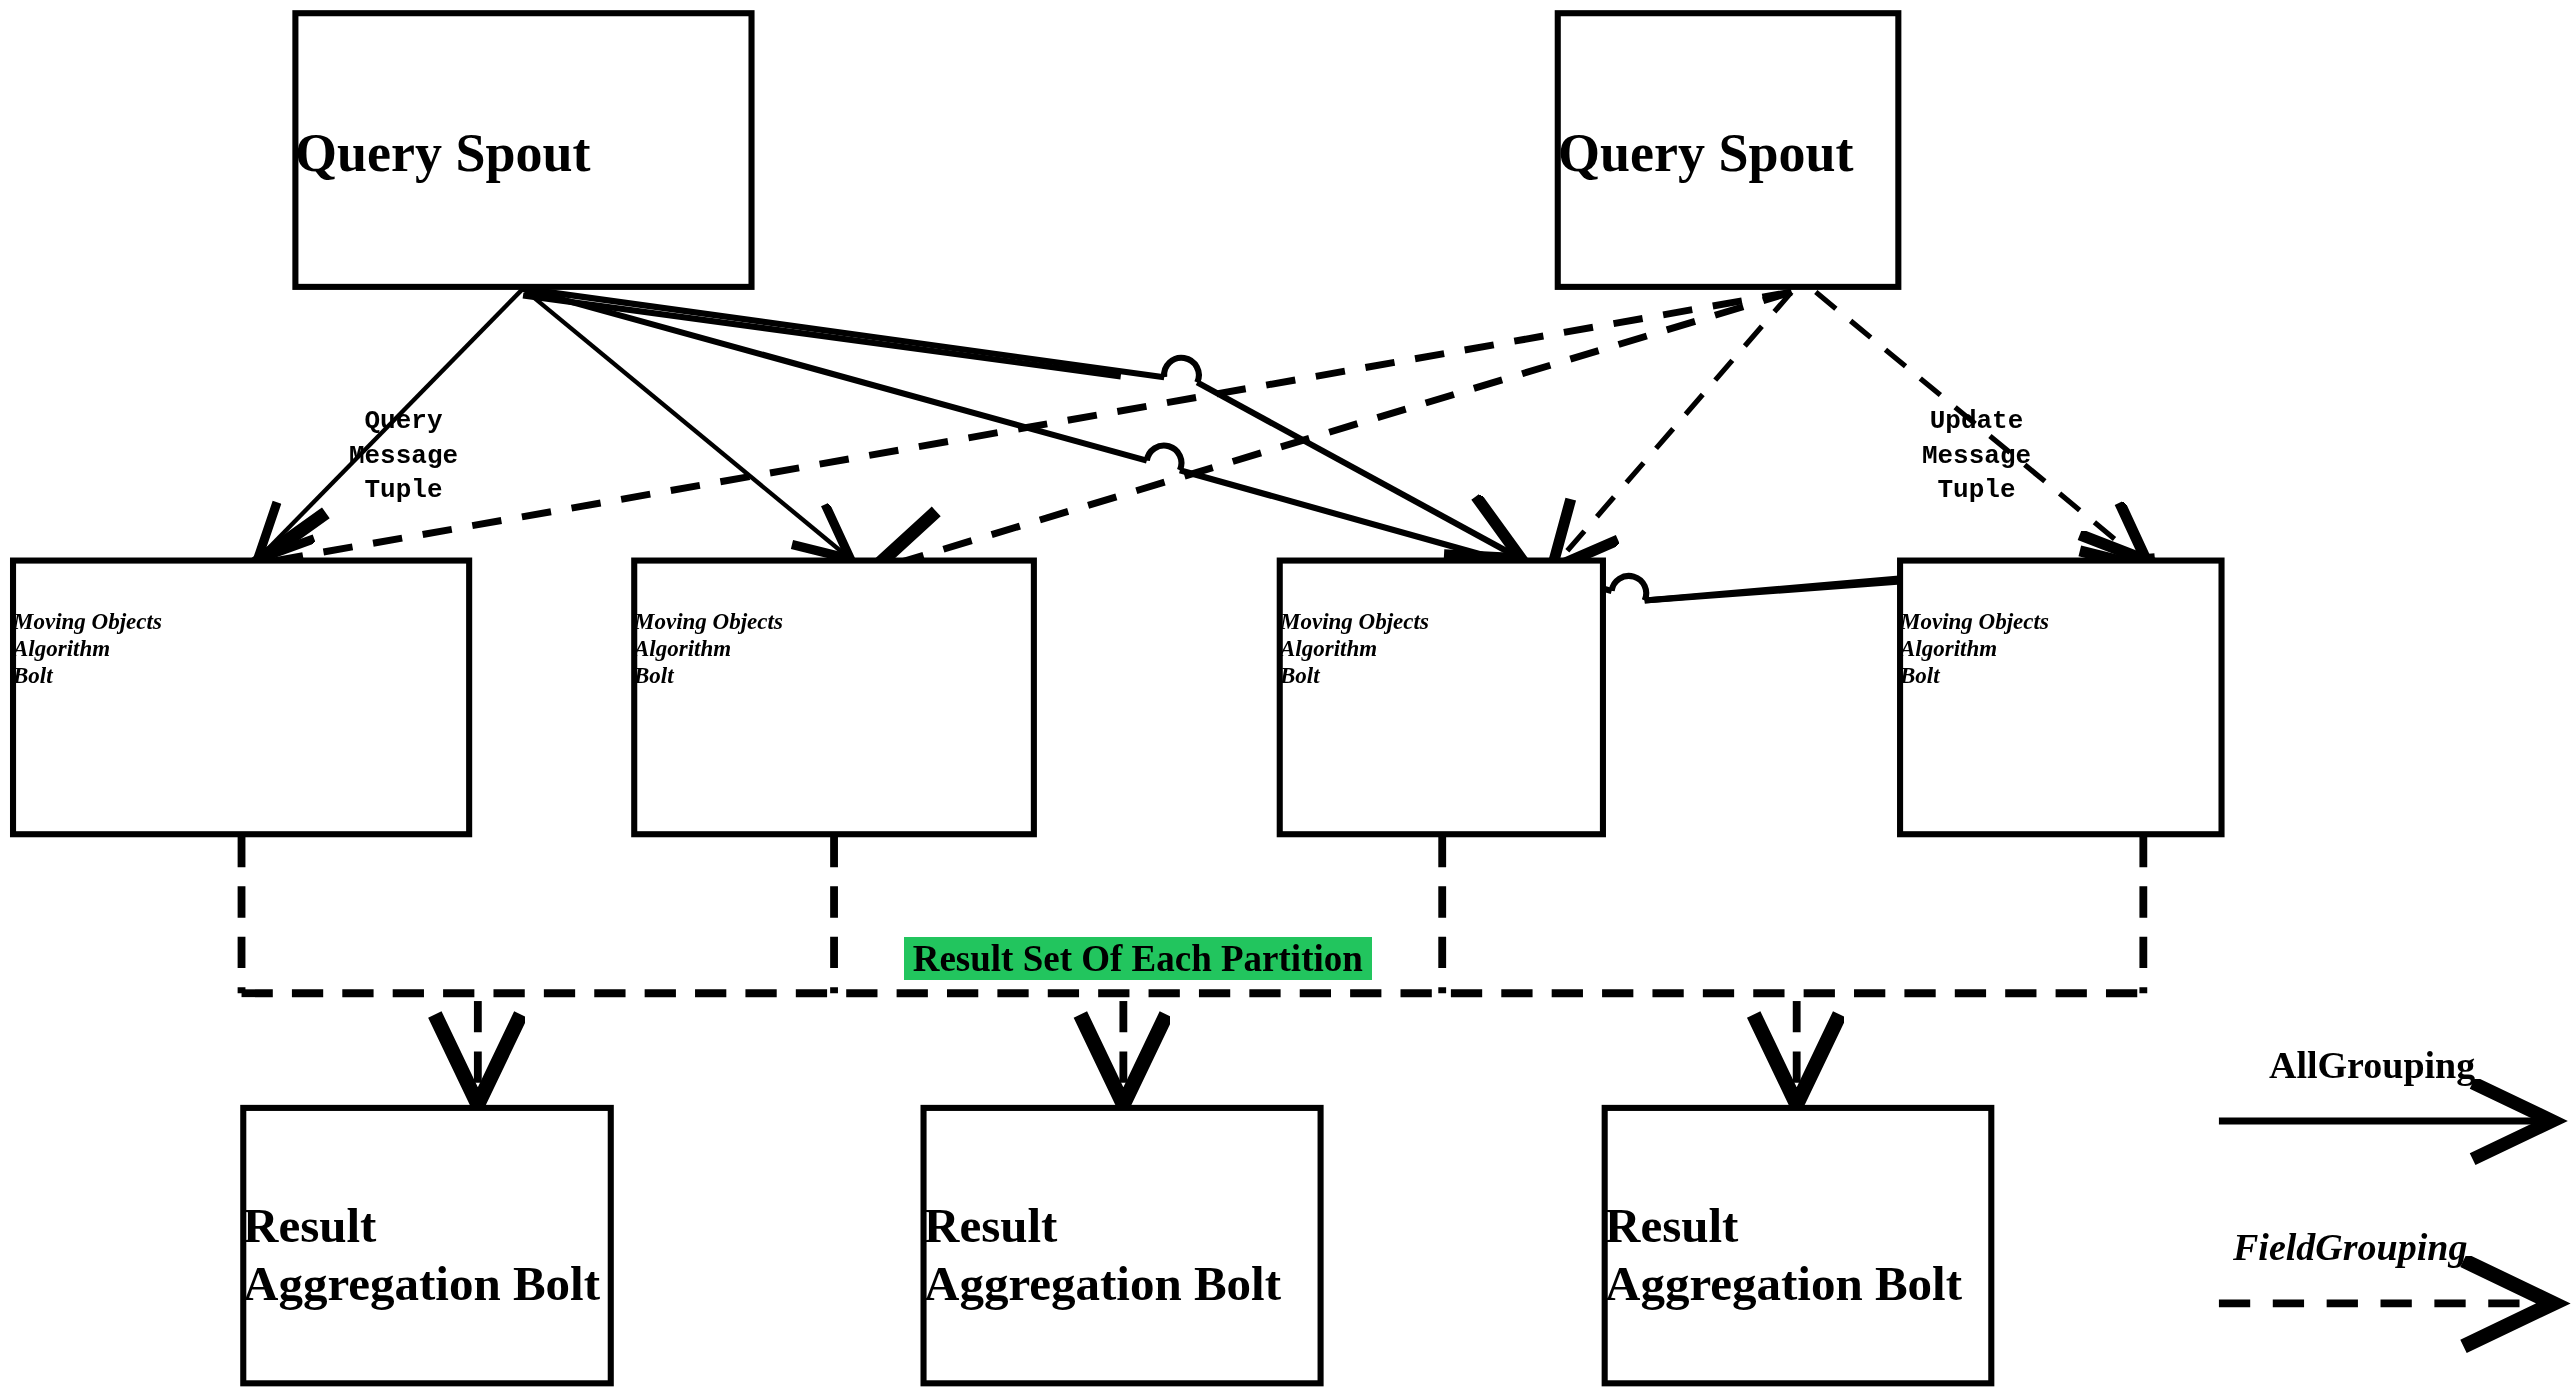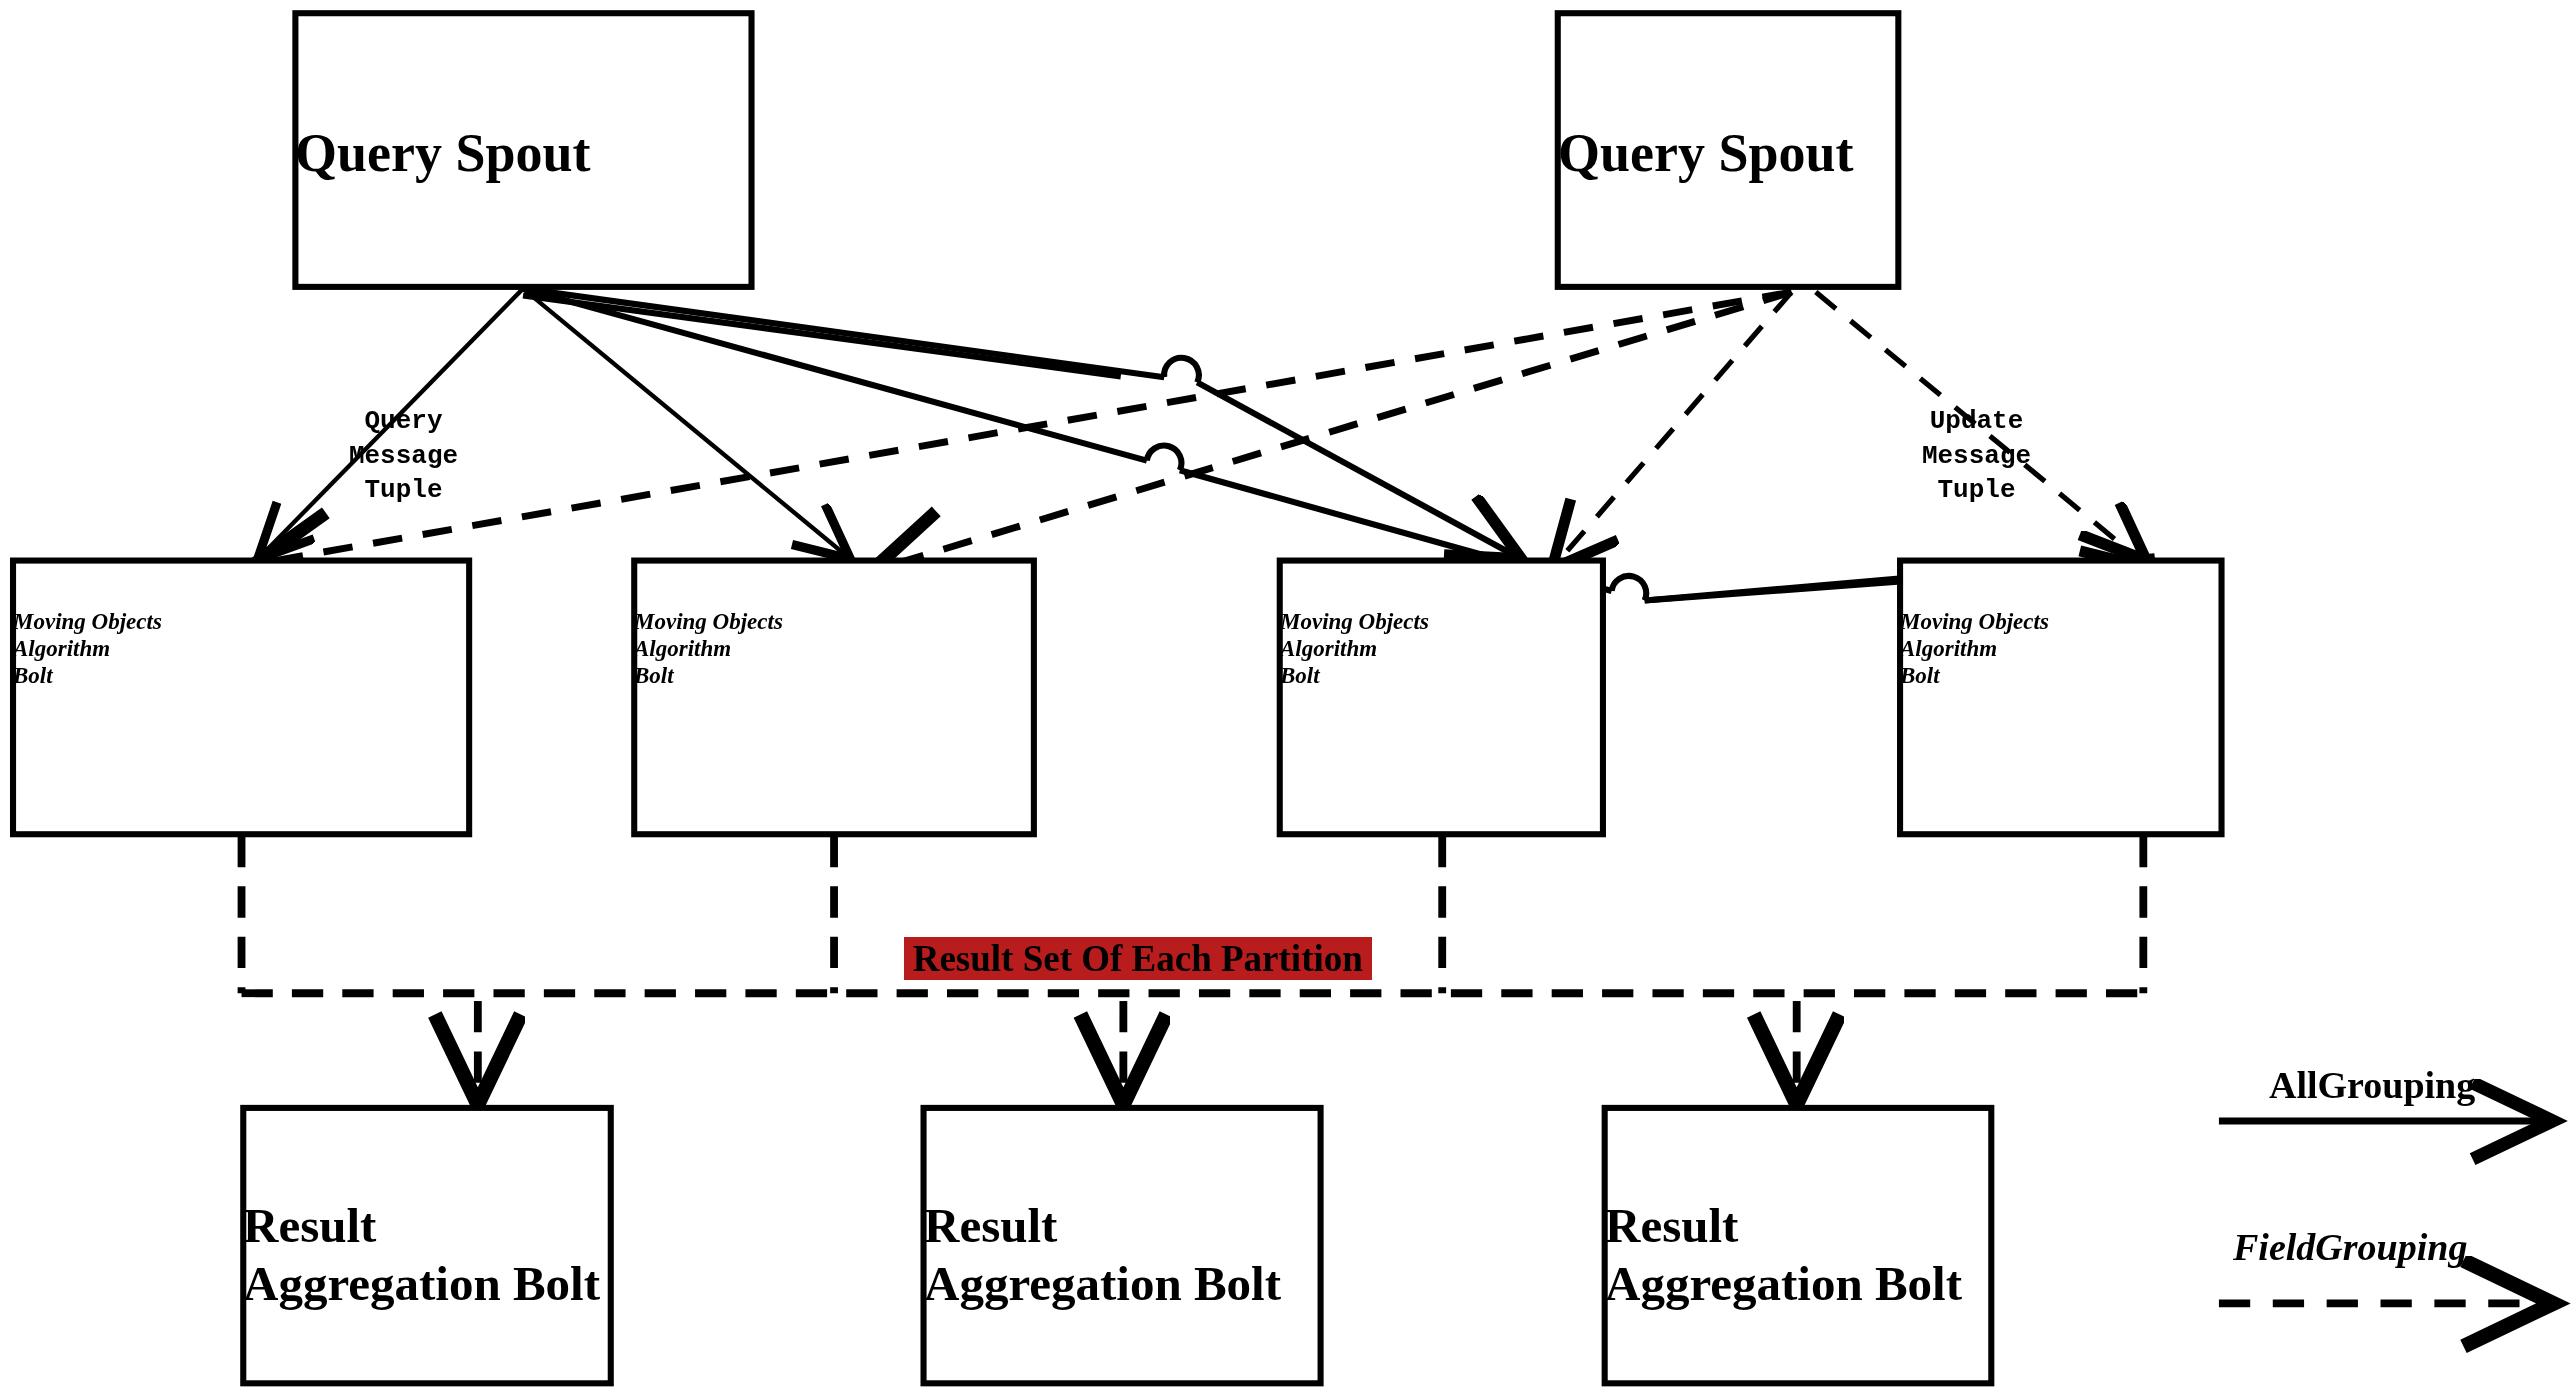--- a/index.html
+++ b/index.html
@@ -99,21 +99,21 @@
     line-height: 1.33;
     white-space: pre-line;
     margin-top: 39px;
   }
   .bus-label {
     position: absolute;
     color: #000000;
     font-family: "Liberation Serif", "DejaVu Serif", serif;
     font-weight: bold;
     font-size: 37px;
-    background: #b91c1c;
+    background: #22c55e;
     padding: 0 8.7px;
     white-space: nowrap;
   }
   .legend-label {
     position: absolute;
     color: #000000;
     font-family: "Liberation Serif", "DejaVu Serif", serif;
     font-weight: bold;
     font-size: 38px;
     white-space: nowrap;
@@ -227,17 +227,17 @@
 
   <div class="tuple-label" style="left:321px; top:365px; width:165px;">Query
 Message
 Tuple</div>
   <div class="tuple-label" style="left:1894px; top:365px; width:165px;">Update
 Message
 Tuple</div>
 
   <div class="bus-label" style="left:904px; top:937px;">Result Set Of Each Partition</div>
 
-  <div class="legend-label" style="left:2269px; top:1043px;margin-top:20px;">AllGrouping</div>
+  <div class="legend-label" style="left:2269px; top:1043px;">AllGrouping</div>
   <div class="legend-label" style="left:2233px; top:1225px;font-style:italic;">FieldGrouping</div>
 
 </div>
 
 
 </body></html>

